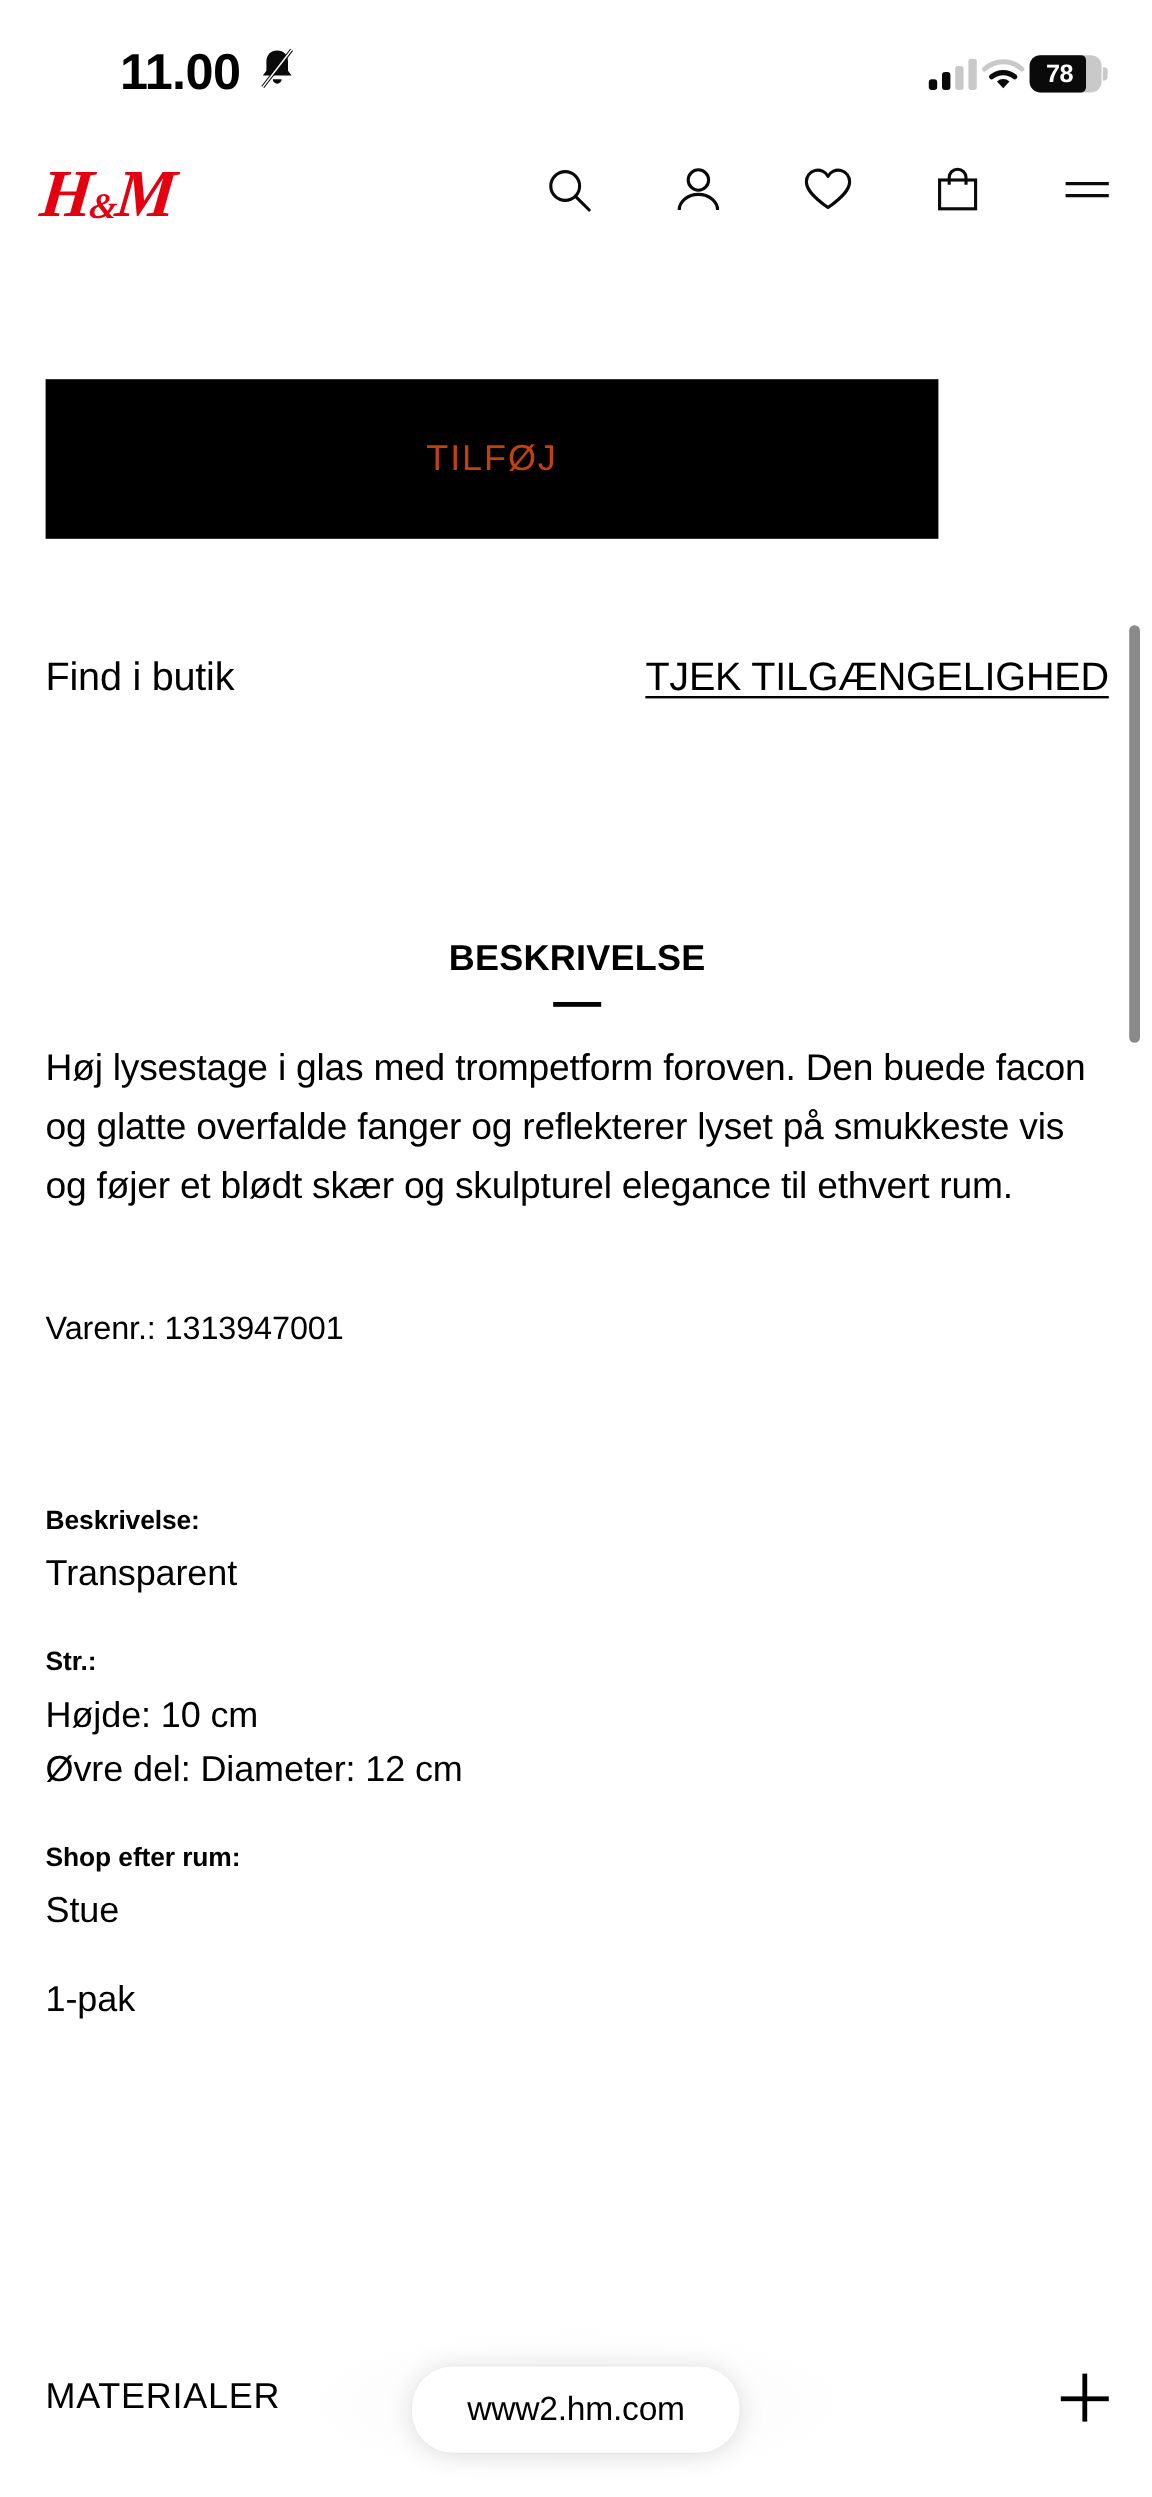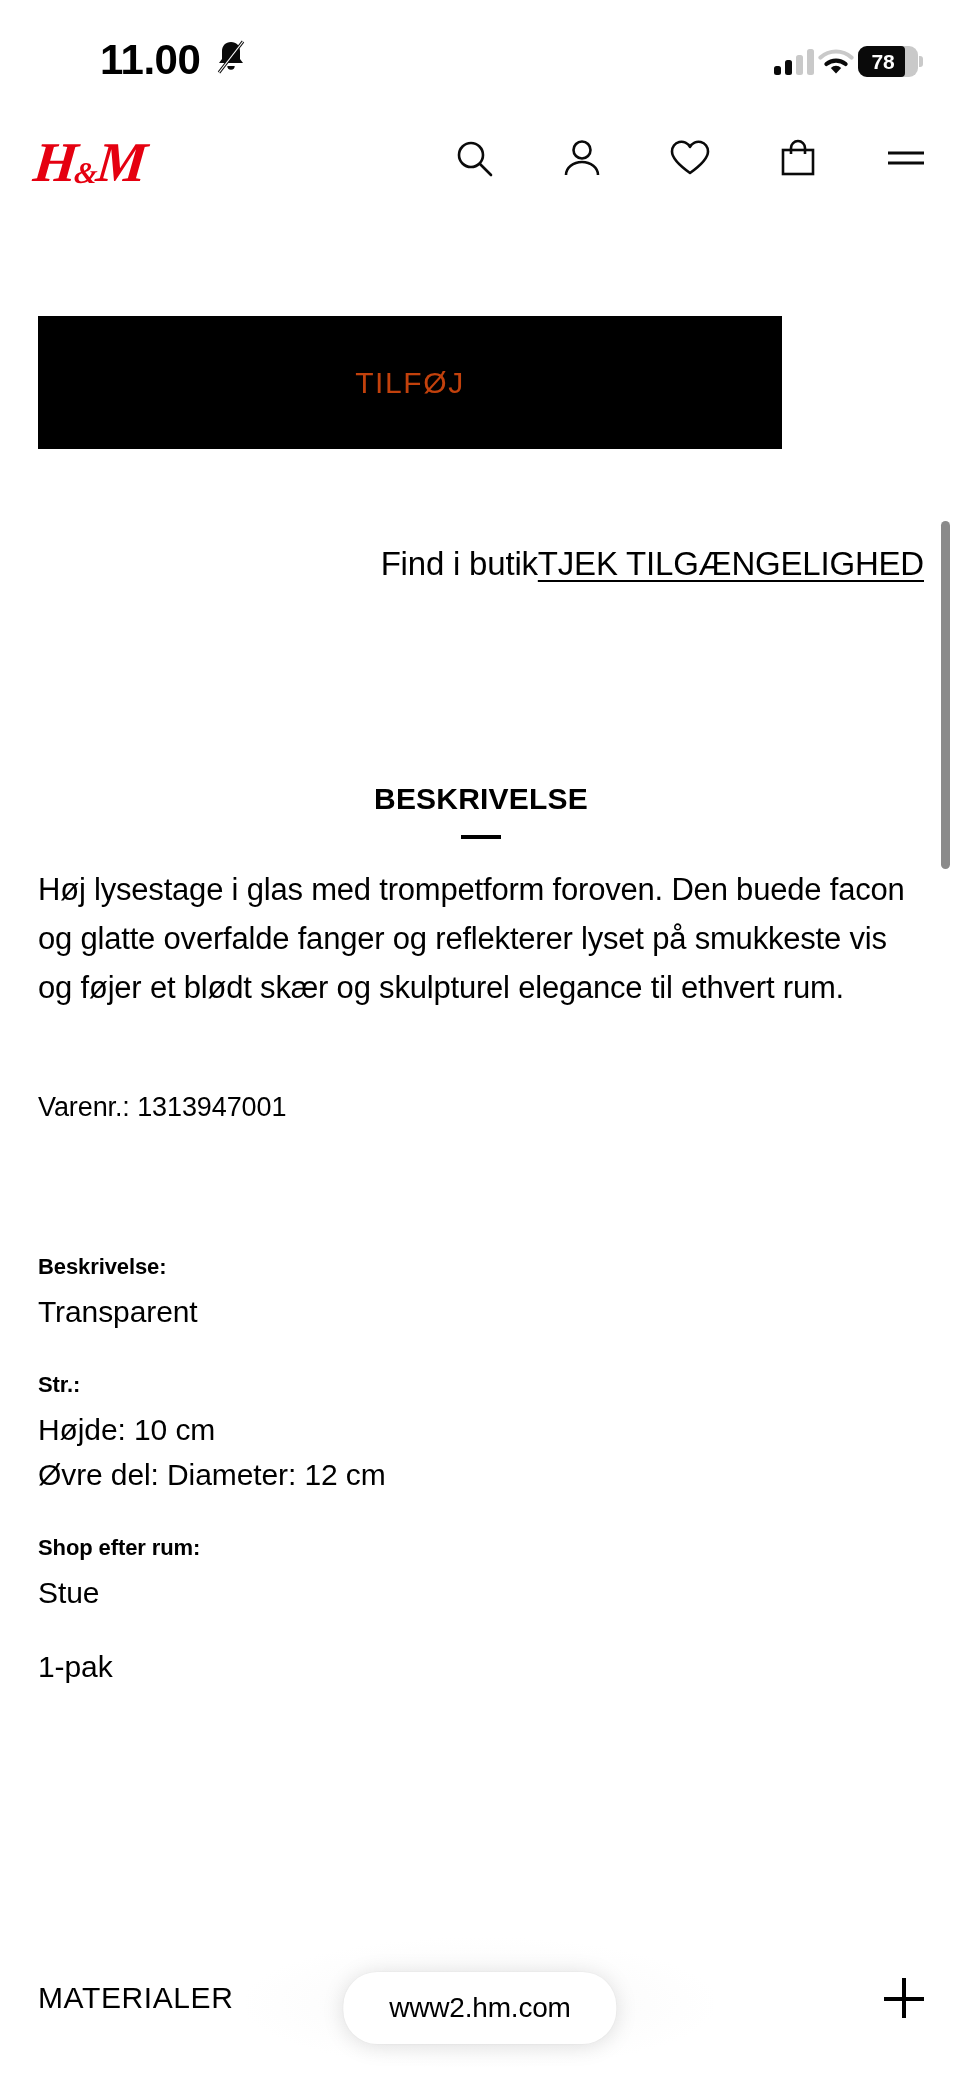--- a/index.html
+++ b/index.html
@@ -74,21 +74,21 @@
   .add-btn {
     position:absolute; left:38px; top:316px; width:744px; height:133px;
     background:#000000; color:#c2410c;
     display:flex; align-items:center; justify-content:center;
     font-size:30px; letter-spacing:1.6px; cursor:pointer; border:none;
   }
 
   
   .findrow {
     position:absolute; left:38px; top:545px; width:886px;
-    display:flex; align-items:baseline; justify-content:flex-end;
+    display:flex; align-items:baseline; justify-content:space-between;
   }
   .findrow .label { font-size:33px; letter-spacing:-0.2px; }
   .findrow .link {
     font-size:33px; text-decoration:underline; text-underline-offset:5px;
     text-decoration-thickness:2px; letter-spacing:-0.2px; cursor:pointer;
   }
 
   
   .acc-head {
     position:absolute; left:38px; width:886px;

